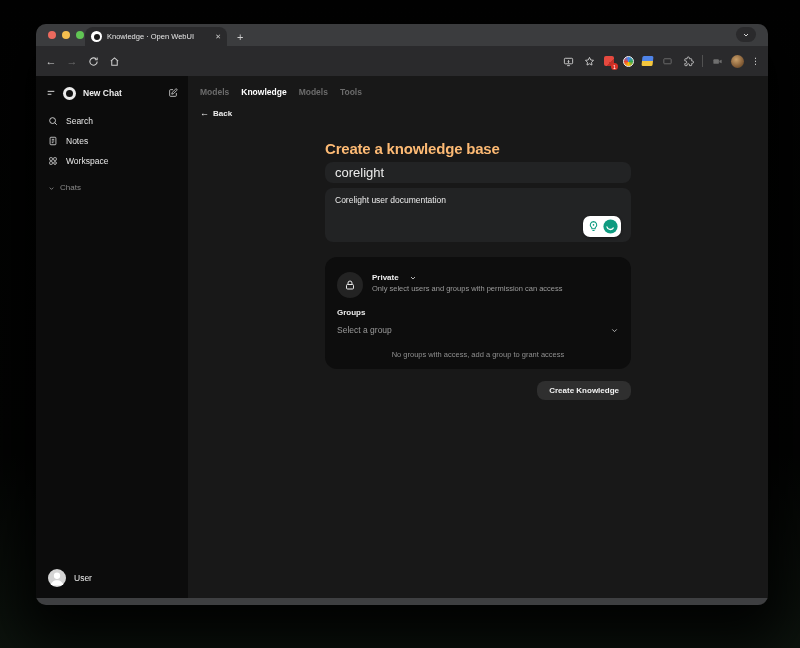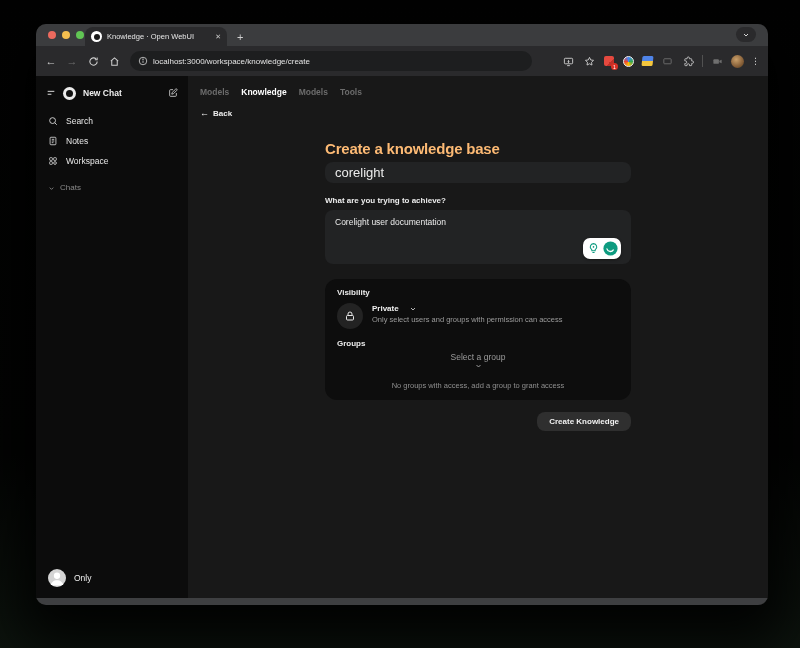--- a/index.html
+++ b/index.html
@@ -86,21 +86,21 @@
   .card-label { font-size:8px; font-weight:bold; color:#ececec; }
   .vis-row { display:flex; gap:9px; margin-top:6px; align-items:flex-start; }
   .lock-circle { width:26px; height:26px; border-radius:50%; background:#232323; display:flex; align-items:center; justify-content:center; flex:none; }
   .lock-circle svg { width:12px; height:12px; color:#e8e8e8; }
   .vis-info { padding-top:1px; }
   .vis-sel { display:flex; align-items:center; gap:10px; }
   .vis-sel .val { font-size:8px; font-weight:bold; color:#f0f0f0; }
   .vis-sel svg { width:8px; height:8px; color:#cfcfcf; }
   .vis-desc { font-size:7.5px; color:#9c9c9c; margin-top:2px; }
   .groups-label { margin-top:10px; }
-  .group-select { display:flex; align-items:center; justify-content:space-between; margin-top:4px; height:18px;flex-direction:column; }
+  .group-select { display:flex; align-items:center; justify-content:space-between; margin-top:4px; height:18px; }
   .group-select .ph { font-size:8.5px; color:#9a9a9a; }
   .group-select svg { width:9px; height:9px; color:#bdbdbd; }
   .empty-note { text-align:center; font-size:7.5px; color:#8f8f8f; margin-top:11px; }
   .submit-row { display:flex; justify-content:flex-end; margin-top:12px; }
   .submit-btn { background:#2f2f2f; border:none; color:#f1f1f1; font-size:8px; font-weight:600; height:19px; padding:0 12px; border-radius:8px; font-family:inherit; }
   .bottom-strip { height:7px; background:#3e3f41; flex:none; }
 </style>
 </head>
 <body>
 
@@ -133,28 +133,20 @@
           <path d="M20 12a8 8 0 1 1-2.3-5.6"></path>
           <path d="M20 3v5h-5" stroke-width="2.2"></path>
         </svg>
     </span>
     <span class="nav-ic">
       <svg viewBox="0 0 24 24" fill="none" stroke="currentColor" stroke-width="2.2">
           <path d="M4 11l8-7 8 7"></path>
           <path d="M6 9.5V20h12V9.5"></path>
         </svg>
     </span>
-    <div class="omnibox">
-      <svg viewBox="0 0 24 24" fill="none" stroke="#cfcfcf" stroke-width="2" width="10" height="10">
-          <circle cx="12" cy="12" r="9"></circle>
-          <line x1="12" y1="11" x2="12" y2="16.5"></line>
-          <circle cx="12" cy="7.5" r="0.8" fill="#cfcfcf"></circle>
-        </svg>
-      <span class="url">localhost:3000/workspace/knowledge/create</span>
-    </div>
     <div class="tb-right">
       <span class="nav-ic">
         <svg viewBox="0 0 24 24" fill="none" stroke="currentColor" stroke-width="2">
             <rect x="3" y="5" width="18" height="12" rx="2"></rect>
             <path d="M9 21h6"></path>
             <path d="M12 9v5M9.8 12.2L12 14.4l2.2-2.2"></path>
           </svg>
       </span>
       <span class="nav-ic">
         <svg viewBox="0 0 24 24" fill="none" stroke="currentColor" stroke-width="2">
@@ -240,59 +232,57 @@
           </svg>
         <span>Chats</span>
       </div>
       <div class="sb-user">
         <span class="sb-user-avatar">
           <svg viewBox="0 0 24 24">
               <circle cx="12" cy="9" r="4.2" fill="#fff"></circle>
               <path d="M3.5 22c.6-4.4 4.1-7 8.5-7s7.9 2.6 8.5 7z" fill="#fff"></path>
             </svg>
         </span>
-        <span class="sb-user-label">Only</span>
+        <span class="sb-user-label">User</span>
       </div>
     </aside>
 
     <main class="main">
       <div class="wstabs">
         <span class="wstab">Models</span>
         <span class="wstab active">Knowledge</span>
         <span class="wstab">Models</span>
         <span class="wstab">Tools</span>
       </div>
       <div class="backrow">
         <span class="arr">←</span>
         <span class="lbl">Back</span>
       </div>
 
       <div class="col">
         <div class="h1">Create a knowledge base</div>
 
         <input class="ti" type="text" value="corelight" style="">
 
-        <div class="field-label">What are you trying to achieve?</div>
         <div class="ta-wrap">
           <textarea class="ta" style="">Corelight user documentation</textarea>
           <div class="assist">
             <svg class="bulb" viewBox="0 0 24 24" fill="none" stroke="#0e9b80" stroke-width="2">
                 <path d="M12 3a6 6 0 0 0-3.7 10.7c.5.4.7 1 .7 1.6v.7h6v-.7c0-.6.2-1.2.7-1.6A6 6 0 0 0 12 3z"></path>
                 <path d="M10 19.5h4"></path>
                 <path d="M12 7.5v3M10.5 9h3" stroke-width="1.6"></path>
               </svg>
             <svg class="chat" viewBox="0 0 24 24">
                 <circle cx="12" cy="12" r="10" fill="#0e9b80"></circle>
                 <path d="M7 12.5a5 5 0 0 0 9 1.5" stroke="#fff" stroke-width="1.8" fill="none" stroke-linecap="round"></path>
               </svg>
           </div>
         </div>
 
         <div class="card">
-          <div class="card-label">Visibility</div>
           <div class="vis-row">
             <div class="lock-circle">
               <svg viewBox="0 0 24 24" fill="none" stroke="currentColor" stroke-width="2">
                   <rect x="5" y="11" width="14" height="9" rx="2"></rect>
                   <path d="M8 11V8a4 4 0 0 1 8 0v3"></path>
                 </svg>
             </div>
             <div class="vis-info">
               <div class="vis-sel">
                 <span class="val">Private</span>

